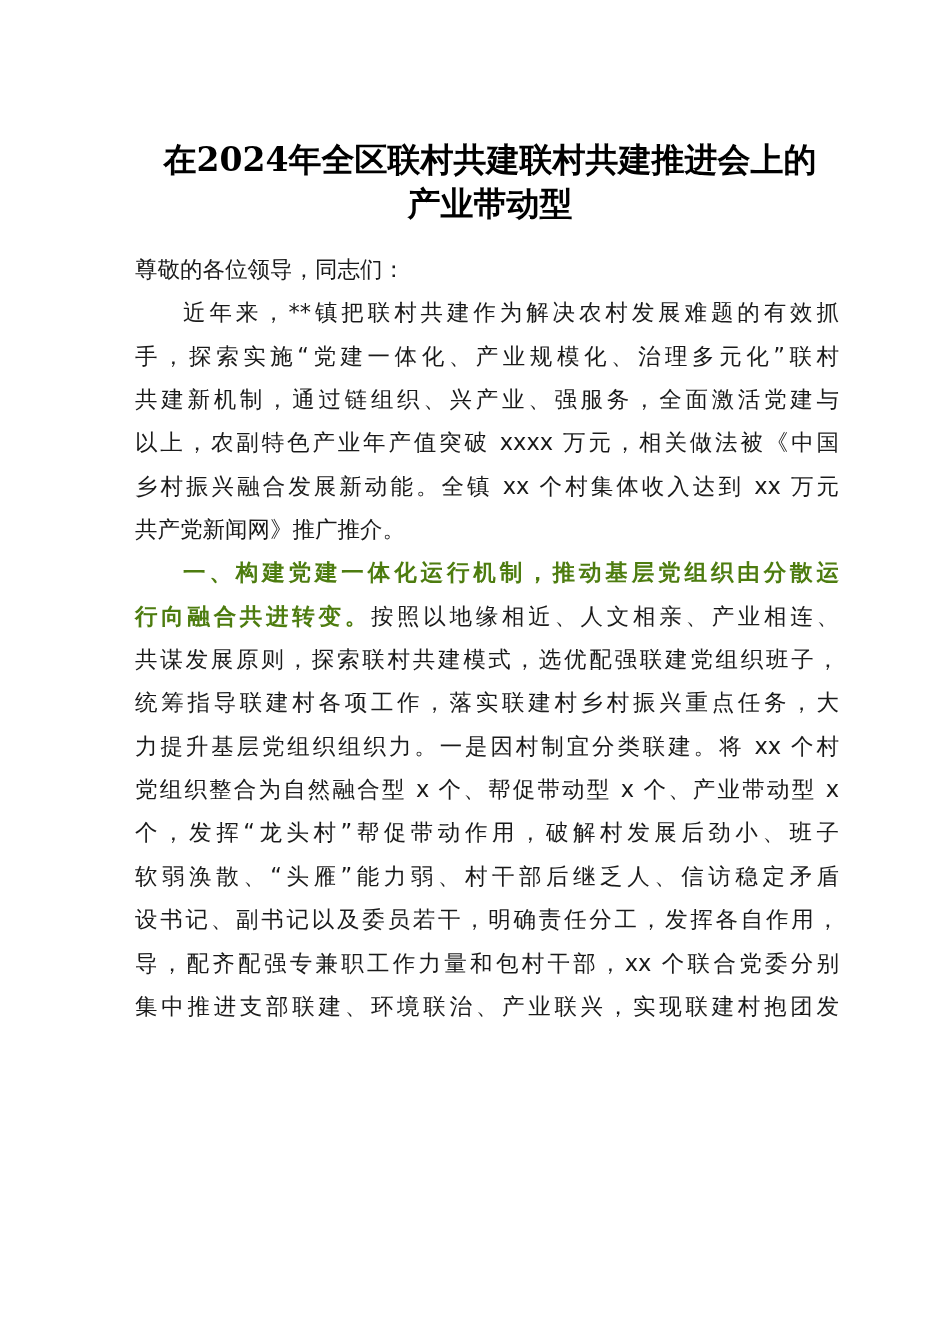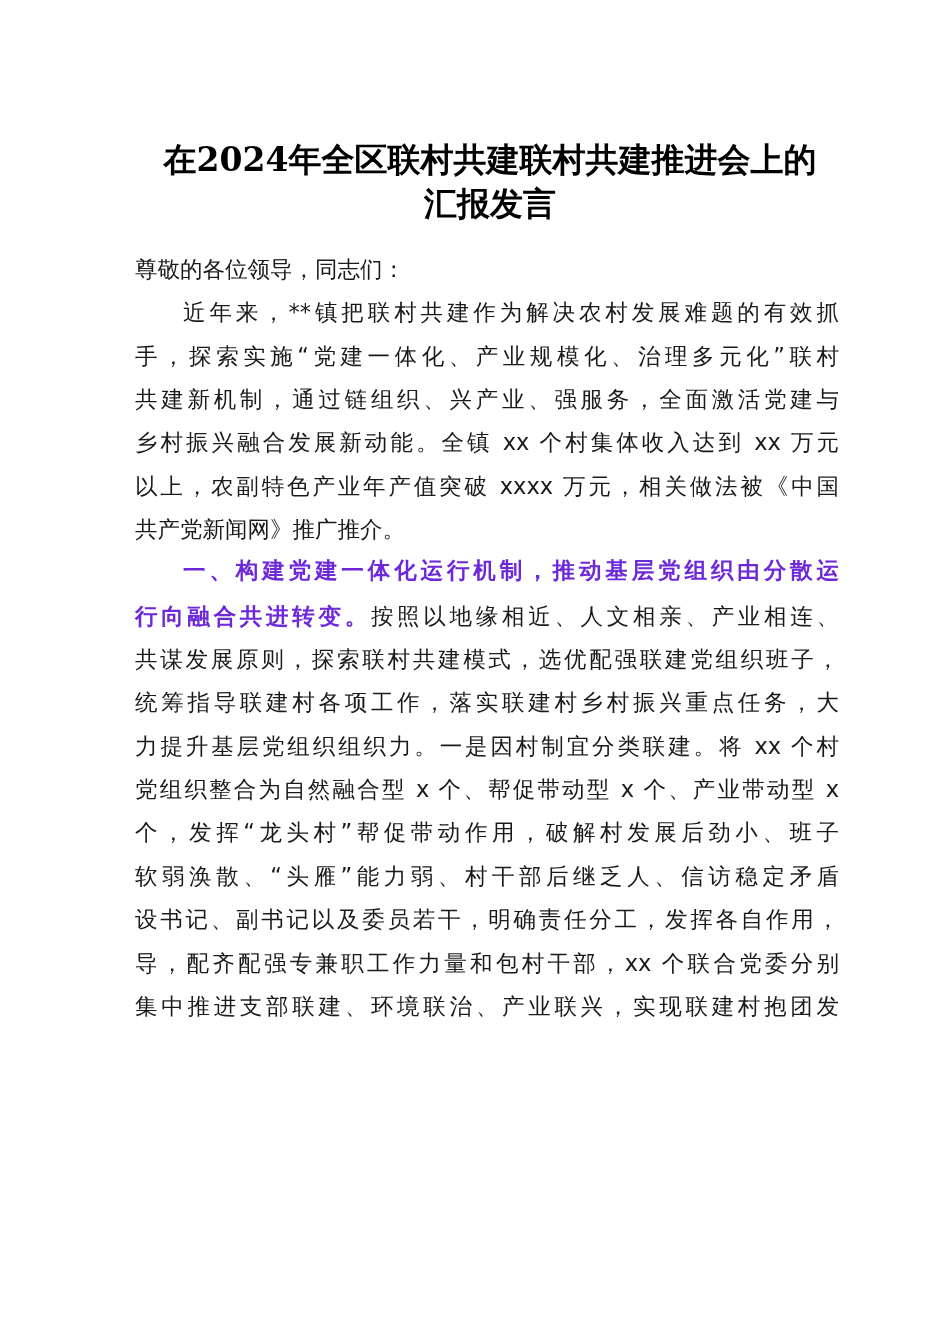--- a/index.html
+++ b/index.html
@@ -48,41 +48,41 @@
     .body .line {
       display: block;
       white-space: nowrap;
       height: 43.35px;
       text-align: justify;
       text-align-last: justify;
       letter-spacing: 0;
     }
     .body .line.last { text-align-last: left; }
     .body .line.indent { padding-left: 48px; }
-    .body .strong { font-weight: bold; color: #6d28d9; font-family: Liberation Mono, monospace; }
+    .body .strong { font-weight: bold; color: #4d7c0f; }
   </style>
 </head>
 <body>
 
 <div class="page">
 
   <div class="title">
     <span class="line">在2024年全区联村共建联村共建推进会上的</span>
-    <span class="line">汇报发言</span>
+    <span class="line">产业带动型</span>
   </div>
 
   <div class="body">
     <span class="line last">尊敬的各位领导，同志们：</span>
 
     <div>
       <span class="line indent">近年来，**镇把联村共建作为解决农村发展难题的有效抓</span>
       <span class="line">手，探索实施“党建一体化、产业规模化、治理多元化”联村</span>
       <span class="line">共建新机制，通过链组织、兴产业、强服务，全面激活党建与</span>
+      <span class="line">以上，农副特色产业年产值突破 xxxx 万元，相关做法被《中国</span>
       <span class="line">乡村振兴融合发展新动能。全镇 xx 个村集体收入达到 xx 万元</span>
-      <span class="line">以上，农副特色产业年产值突破 xxxx 万元，相关做法被《中国</span>
       <span class="line last">共产党新闻网》推广推介。</span>
     </div>
 
     <div>
       <span class="line indent strong">一、构建党建一体化运行机制，推动基层党组织由分散运</span>
       <span class="line"><span class="strong">行向融合共进转变。</span><span>按照以地缘相近、人文相亲、产业相连、</span></span>
       <span class="line">共谋发展原则，探索联村共建模式，选优配强联建党组织班子，</span>
       <span class="line">统筹指导联建村各项工作，落实联建村乡村振兴重点任务，大</span>
       <span class="line">力提升基层党组织组织力。一是因村制宜分类联建。将 xx 个村</span>
       <span class="line">党组织整合为自然融合型 x 个、帮促带动型 x 个、产业带动型 x</span>

